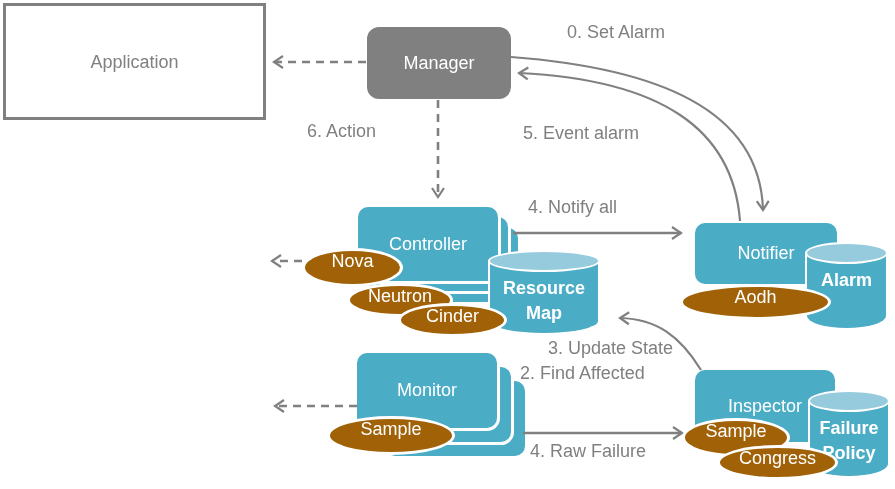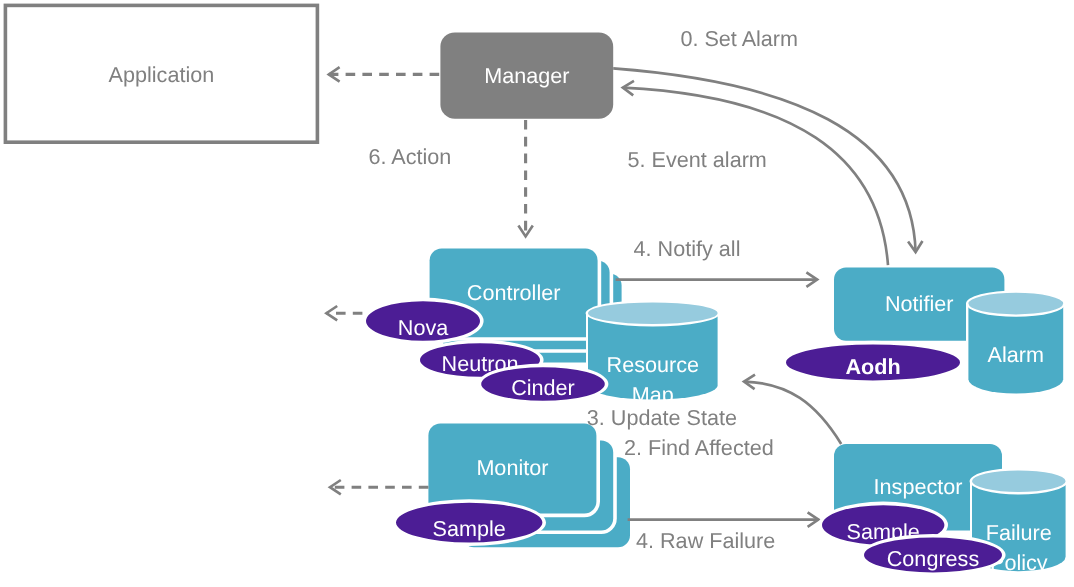--- a/index.html
+++ b/index.html
@@ -37,28 +37,28 @@
     position:absolute; left:0; right:0; top:11px; bottom:0;
     background:#4BACC6; border:2px solid #ffffff; border-top:none;
     border-radius:0 0 50% 50% / 0 0 14px 14px; box-sizing:border-box;
   }
   .cyl .cyl-top {
     position:absolute; left:0; right:0; top:0; height:22px;
     background:#96CBDE; border:2px solid #ffffff; border-radius:50%;
     box-sizing:border-box;
   }
   .cyl .cyl-label {
-    position:absolute; left:0; right:0; top:42px; text-align:center;
-    color:#ffffff; font-size:18px; line-height:25px; z-index:2;
+    position:absolute; left:0; right:0; top:26px; text-align:center;
+    color:#ffffff; font-size:18px; line-height:25px; z-index:2;font-weight:bold;
   }
 
   
   .green-ellipse {
-    background:#4c1d95; border:3px solid #ffffff; border-radius:50%;
-    color:#ffffff; font-size:18px; display:flex; align-items:flex-end; justify-content:center;
+    background:#a16207; border:3px solid #ffffff; border-radius:50%;
+    color:#ffffff; font-size:18px; display:flex; align-items:flex-start; justify-content:center;
     z-index:6;
   }
 
   
   .step-label { color:#808080; font-size:18px; white-space:nowrap; z-index:7; }
 
   #arrows { position:absolute; left:0; top:0; z-index:5; pointer-events:none; }
 </style>
 </head>
 <body>
@@ -142,31 +142,31 @@
   </div>
   <div class="abs green-ellipse" style="left:347px; top:283px; width:106px; height:34px;">
     <span>Neutron</span>
   </div>
   <div class="abs green-ellipse" style="left:398px; top:303px; width:109px; height:34px;">
     <span>Cinder</span>
   </div>
   <div class="abs green-ellipse" style="left:327px; top:416px; width:128px; height:39px;">
     <span>Sample</span>
   </div>
-  <div class="abs green-ellipse" style="left:652px; top:284px; width:151px; height:36px;font-weight:bold;">
+  <div class="abs green-ellipse" style="left:680px; top:284px; width:151px; height:36px;">
     <span>Aodh</span>
   </div>
   <div class="abs green-ellipse" style="left:682px; top:418px; width:108px; height:39px;">
     <span>Sample</span>
   </div>
   <div class="abs green-ellipse" style="left:717px; top:445px; width:121px; height:35px;">
     <span>Congress</span>
   </div>
 
   <div class="abs step-label" style="left:523px; top:22px;margin-left:44px;">0. Set Alarm</div>
   <div class="abs step-label" style="left:307px; top:121px;">6. Action</div>
   <div class="abs step-label" style="left:523px; top:123px;">5. Event alarm</div>
   <div class="abs step-label" style="left:528px; top:197px;">4. Notify all</div>
-  <div class="abs step-label" style="left:489px; top:338px;">3. Update State</div>
+  <div class="abs step-label" style="left:548px; top:338px;">3. Update State</div>
   <div class="abs step-label" style="left:520px; top:363px;">2. Find Affected</div>
   <div class="abs step-label" style="left:530px; top:441px;">4. Raw Failure</div>
 
 </div>
 
 </body></html>

